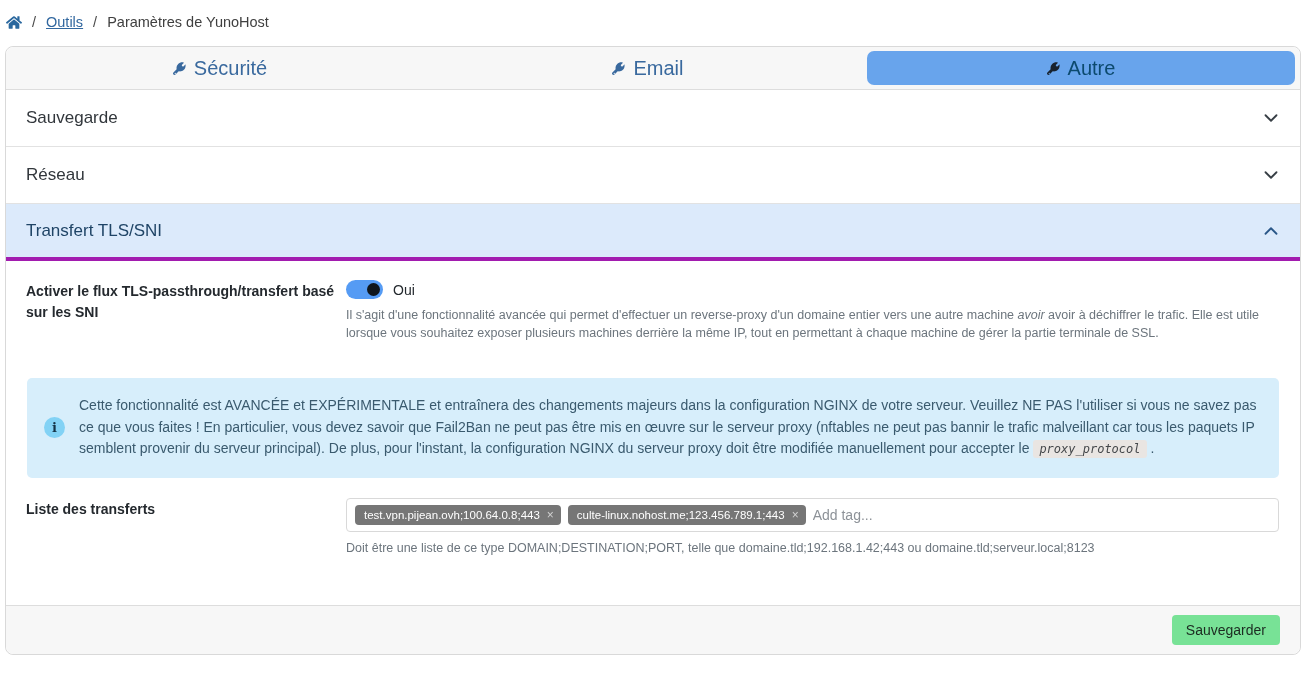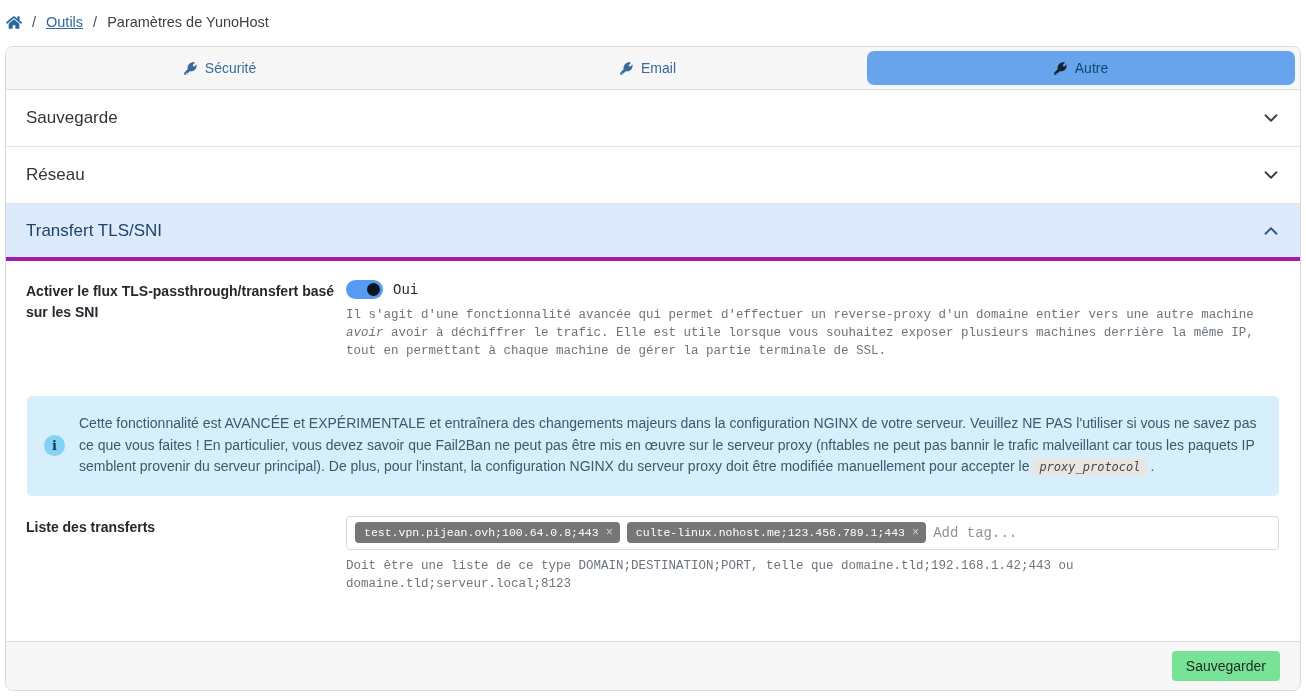--- a/index.html
+++ b/index.html
@@ -12,41 +12,41 @@
   .breadcrumb .sep { color:#4a4a4a; }
   .breadcrumb a.crumb { color:#31679f; text-decoration:underline; cursor:pointer; }
   .breadcrumb .current { color:#404040; }
 
   
   .card { margin:4px 5px 0 5px; border:1px solid #d9d9d9; border-radius:8px; background:#fff; }
 
   
   .tabs { display:flex; background:#f7f7f7; border-bottom:1px solid #ddd; border-radius:8px 8px 0 0; height:43px; }
   .tab { flex:1 1 0; display:flex; align-items:center; justify-content:center; gap:8px;
-         background:transparent; border:none; font-family:inherit; font-size:14px;
+         background:transparent; border:none; font-family:inherit; font-size:20px;
          color:#39699e; cursor:pointer; }
   .tab .wrench { width:13px; height:13px; fill:#39699e; }
   .tab.active { background:var(--accent,#68a4ec); color:#0c4a6e; border-radius:7px; margin:4px 5px; }
   .tab.active .wrench { fill:#18222e; }
 
   
   .section { display:flex; align-items:center; justify-content:space-between;
              height:57px; padding:0 18px 0 20px; background:#fff; border-bottom:1px solid #e2e2e2;
              cursor:pointer; }
   .section .sec-title { font-size:17px; color:#32373c; }
   .section .chev { width:22px; height:22px; stroke:#383f45; }
   .section.expanded { background:var(--section-active-bg,#dceafb); border-bottom:4px solid #a21caf;gap:12px; }
   .section.expanded .sec-title { color:#1f4466; }
   .section.expanded .chev { stroke:#2a5788; }
 
   
   .panel { padding:19px 20px 48px 20px; background:#fff; }
   .frow { display:grid; grid-template-columns:320px 1fr; }
   .flabel { font-size:14px; font-weight:700; color:#24292e; line-height:21px; padding-top:1px; }
-  .fbody { padding-right:1px;font-family:Liberation Mono, monospace; }
+  .fbody { padding-right:1px; }
 
   .toggle-line { display:flex; align-items:center; gap:10px; font-size:14px; color:#24292e; }
   .toggle { position:relative; width:37px; height:19px; border-radius:10px;
             background:var(--toggle-on,#559bf4); display:inline-block; cursor:pointer; }
   .toggle .knob { position:absolute; top:3px; right:3px; width:13px; height:13px;
                   border-radius:50%; background:#10161d; }
 
   .help { margin-top:7px; font-size:12.5px; color:#6c757d; line-height:18px; }
 
   

